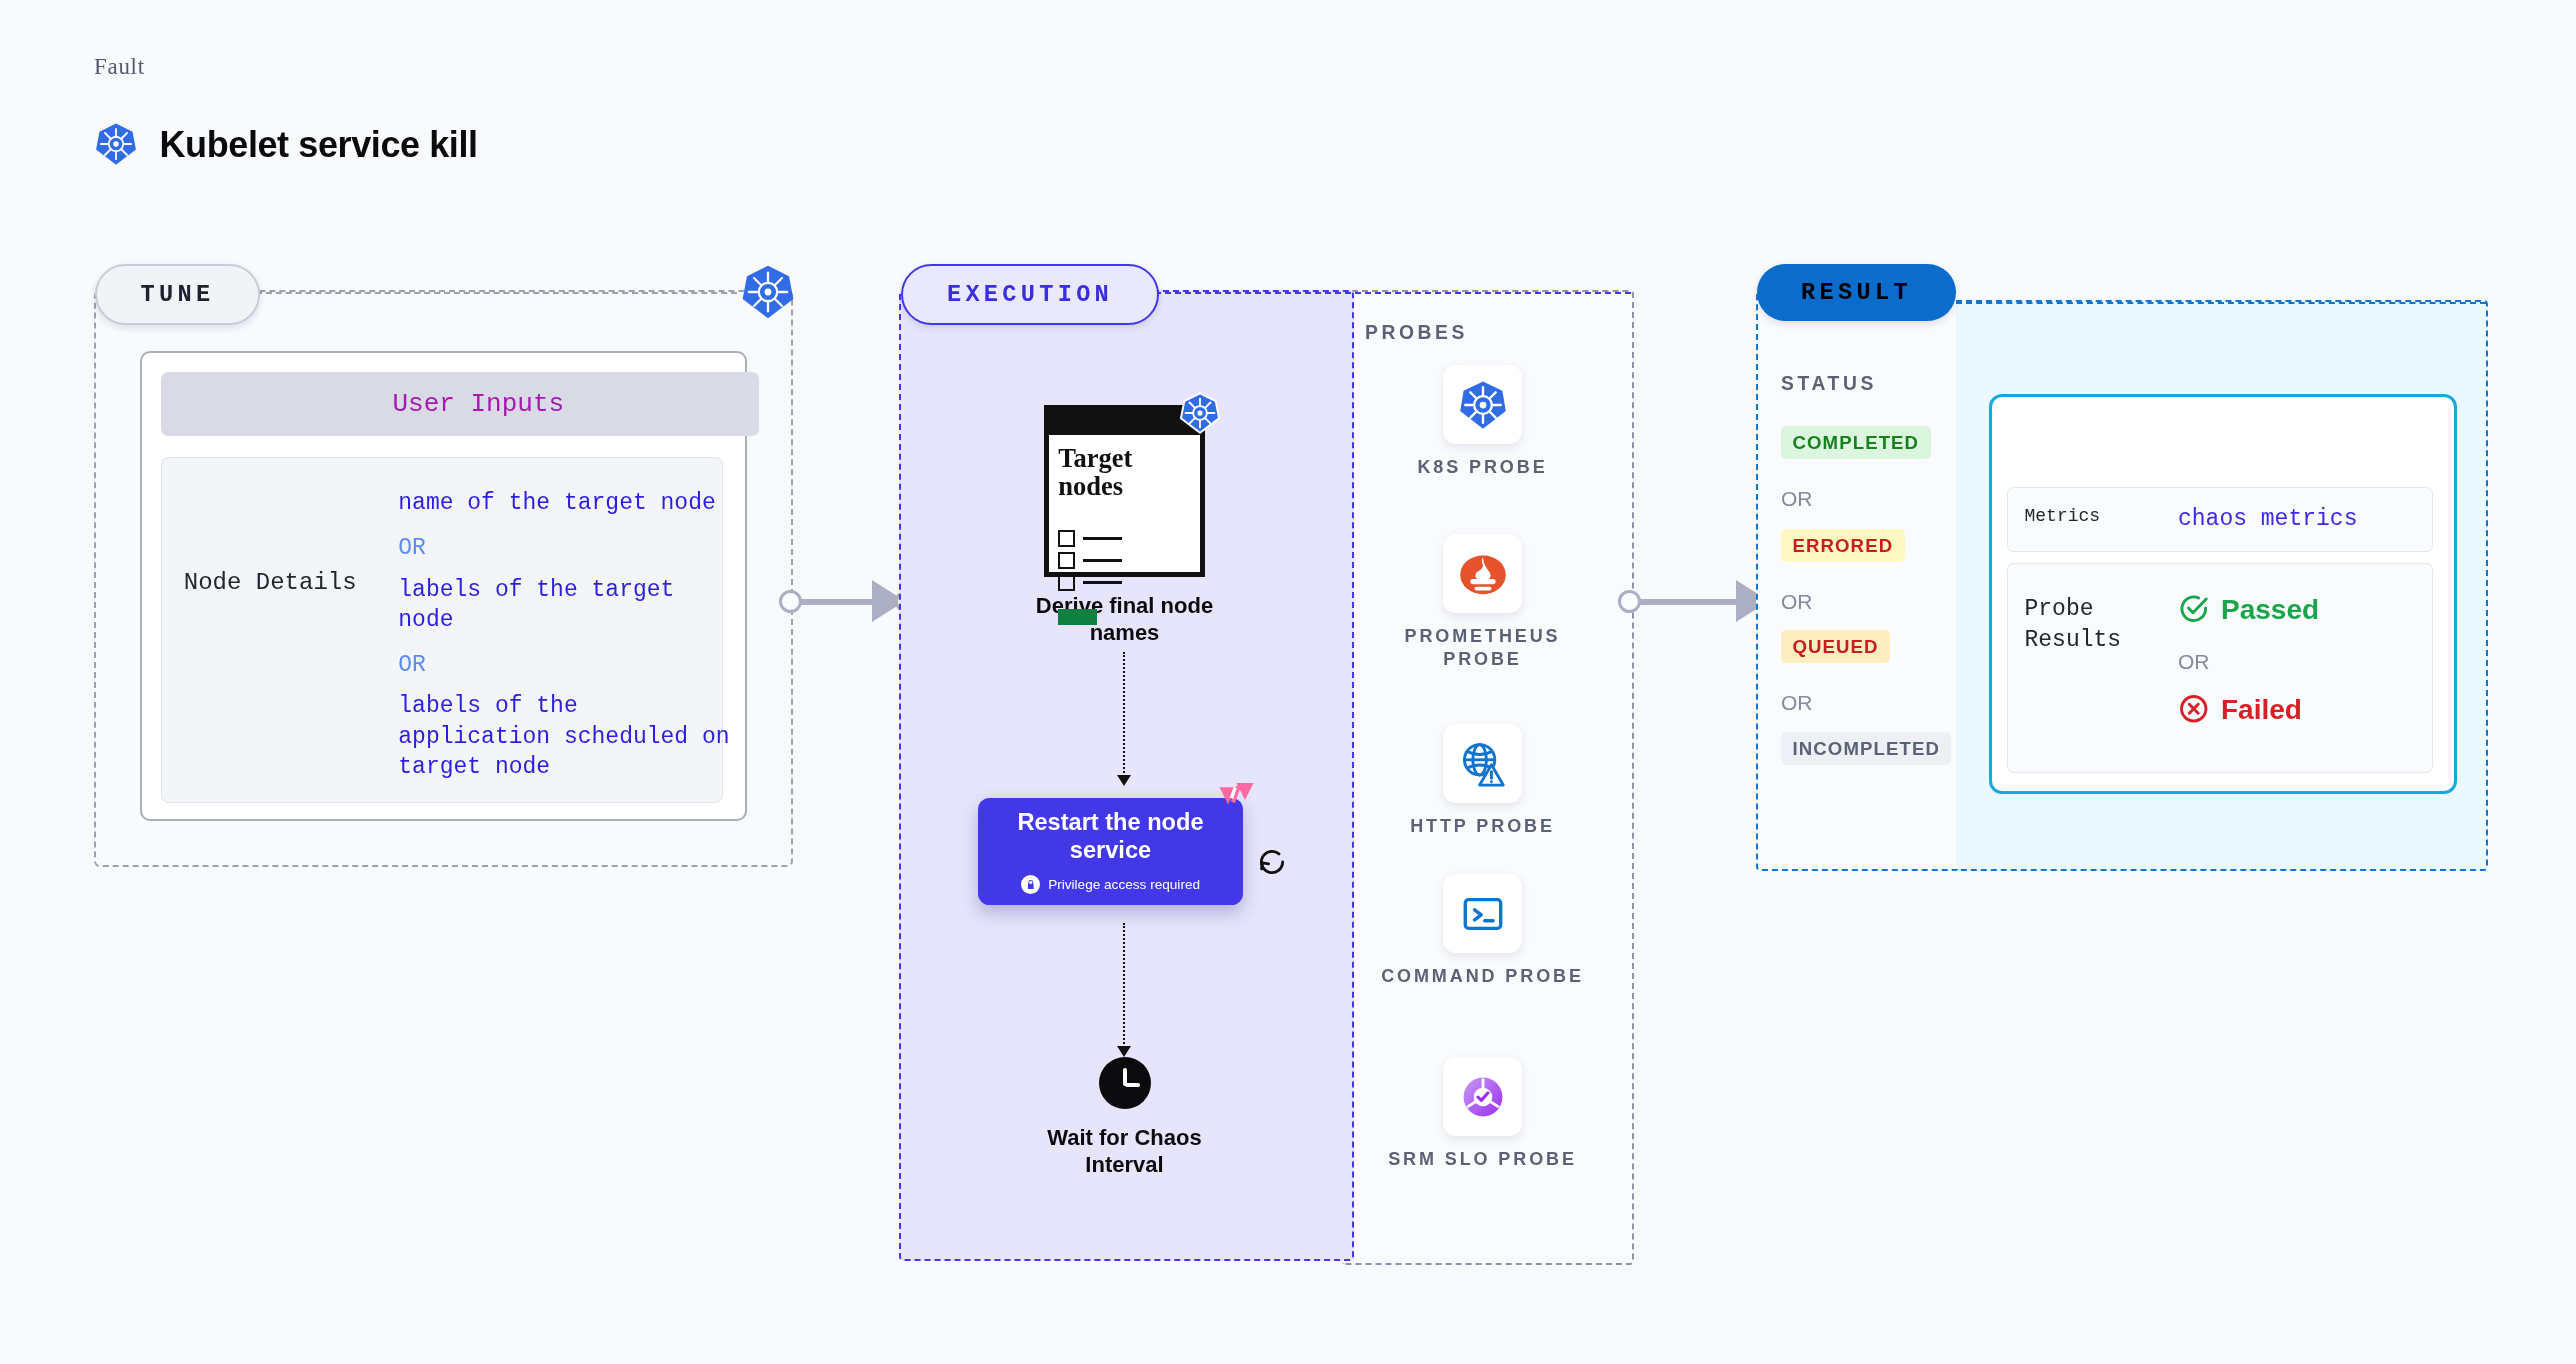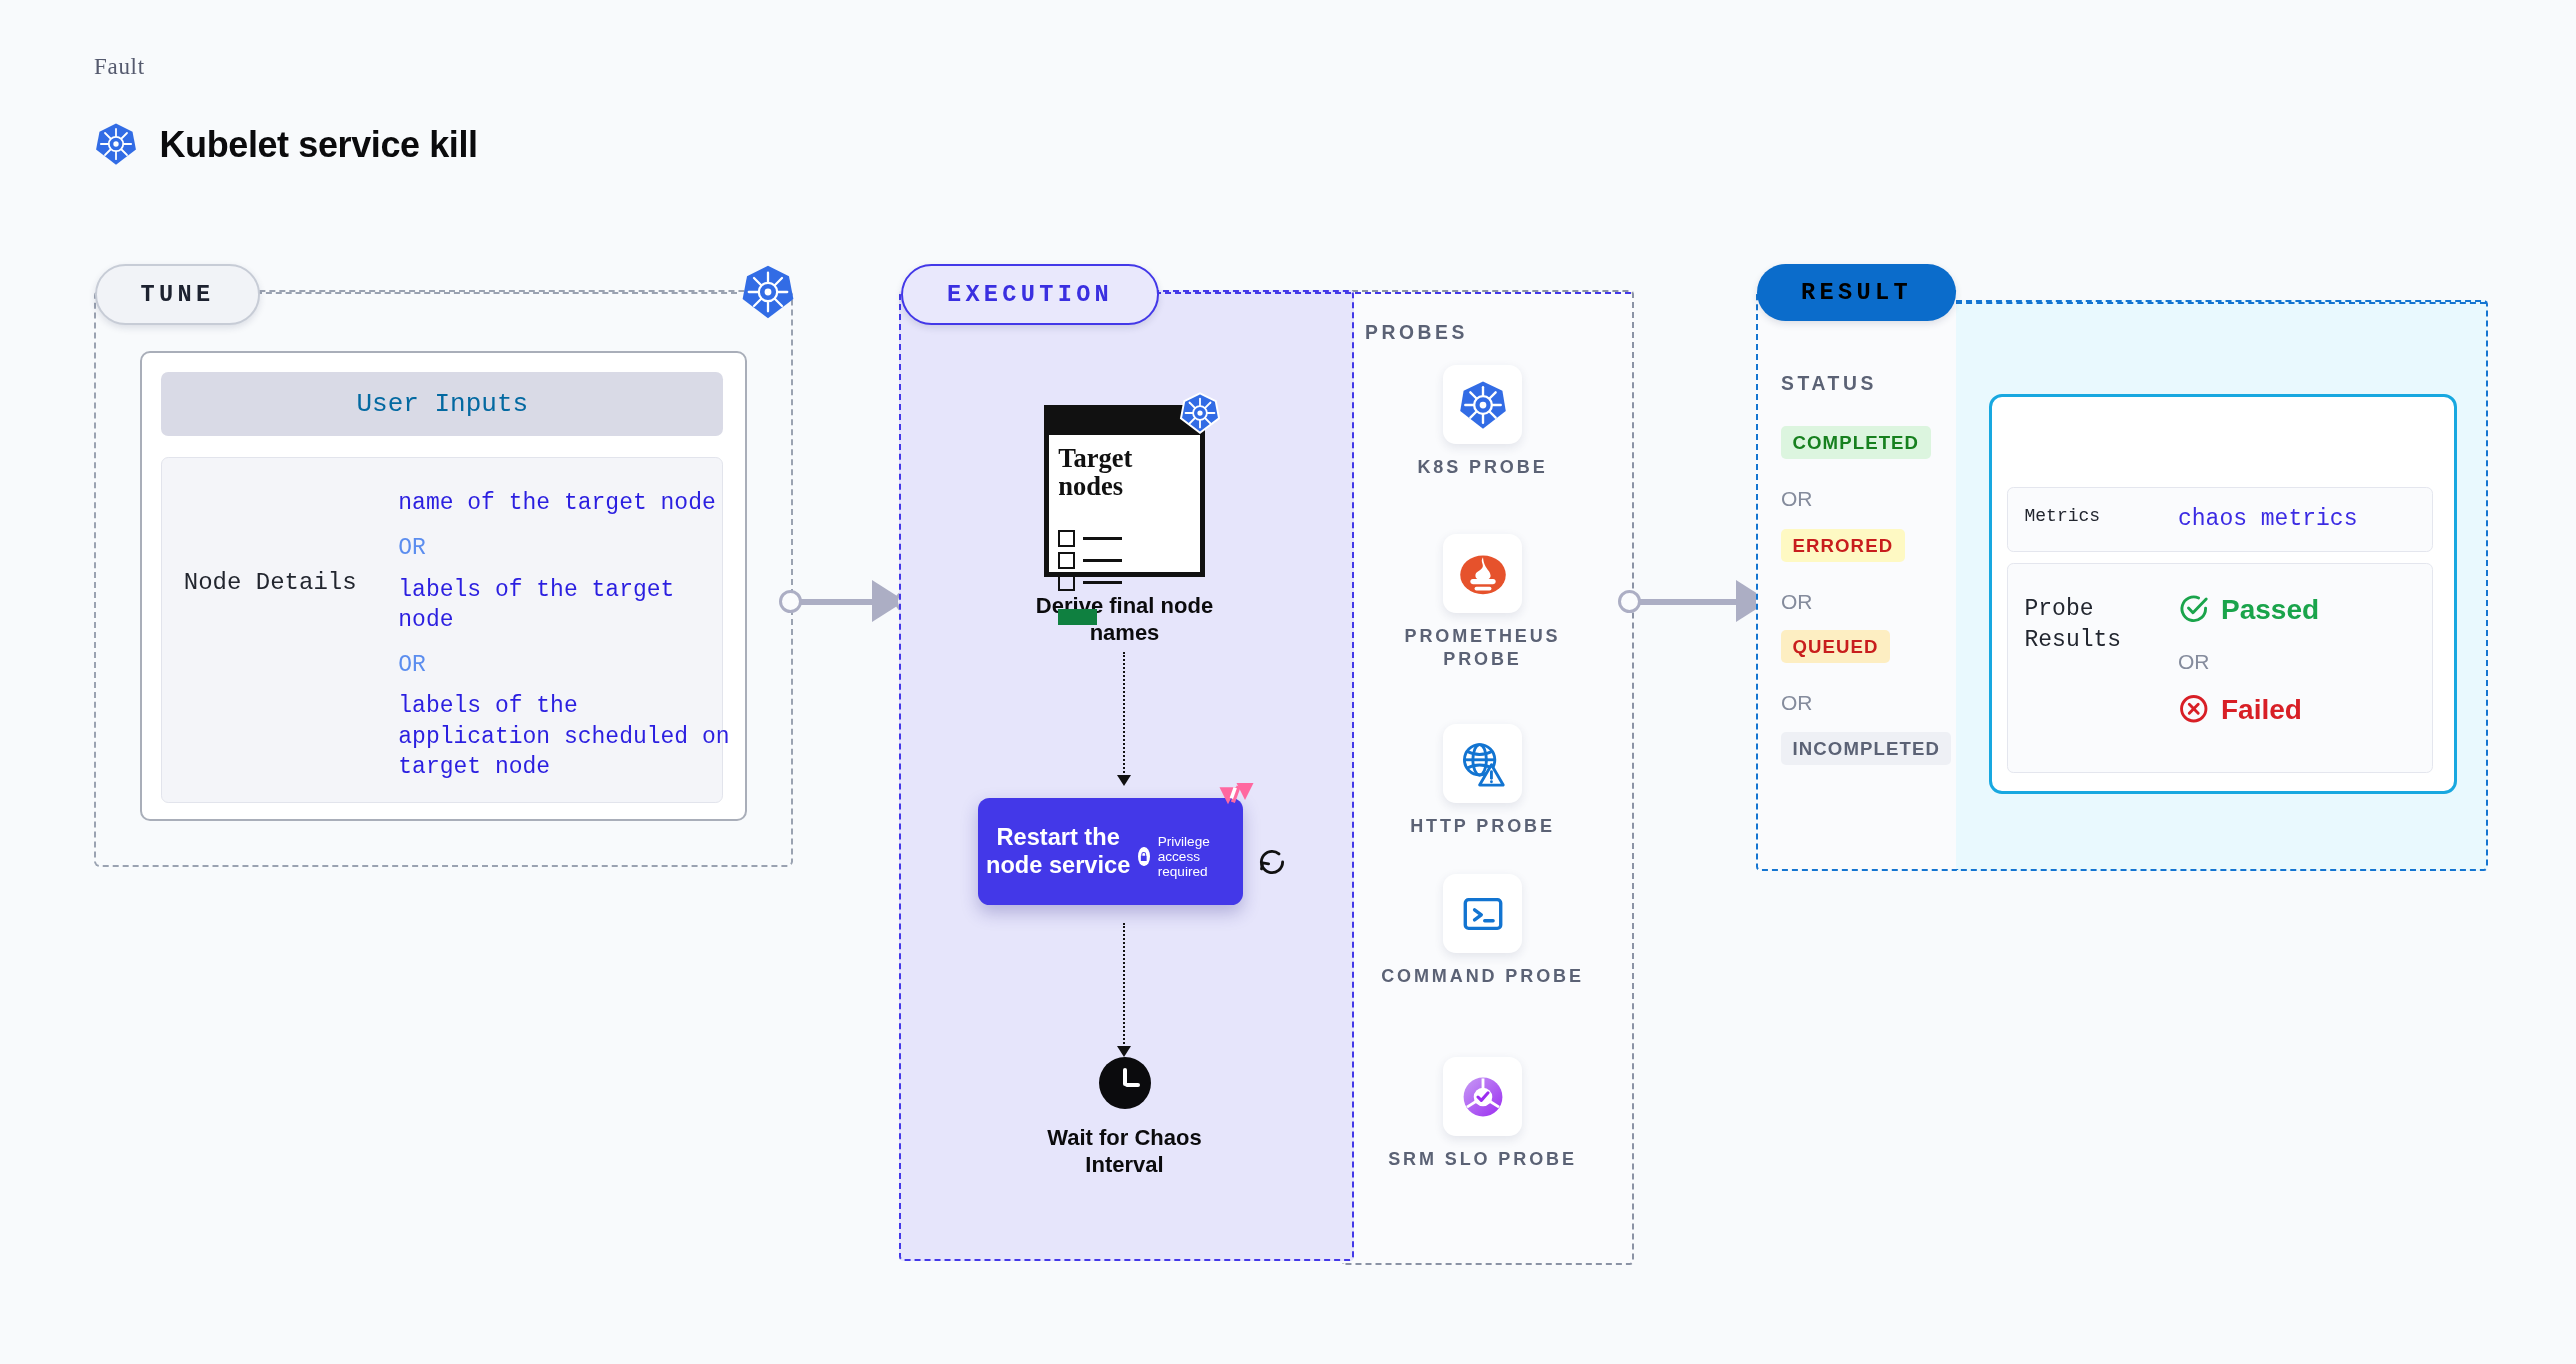--- a/index.html
+++ b/index.html
@@ -48,21 +48,21 @@
   }
   #tune-k8s{position:absolute;left:740px;top:264px;width:56px;height:56px;z-index:7;}
   #tune-card{
     position:absolute;left:46px;top:61px;width:603px;height:466px;
     background:#fff;border:2.1px solid #a9aeb9;border-radius:10px;
   }
   #user-inputs-header{
     position:absolute;left:19.3px;top:19.3px;width:562px;height:64px;
     background:#d9dae6;border-radius:7.2px;
     display:flex;align-items:center;justify-content:center;
-    font-family:"Liberation Mono", monospace;font-size:26px;color:#0369a1;
+    font-family:"Liberation Mono", monospace;font-size:26px;color:#a21caf;padding-left:36px;
   }
   #node-details-body{
     position:absolute;left:19.3px;top:104px;width:560px;height:344px;
     background:#f4f5f9;border:1.4px solid #e2e4ec;border-radius:7.2px;
   }
   #node-details-label{
     position:absolute;left:21.5px;top:111px;
     font-family:"Liberation Mono", monospace;font-size:24px;color:#22262f;
   }
   #node-details-values{
@@ -129,21 +129,21 @@
   .arrowhead-down{
     position:absolute;width:0;height:0;
     border-left:7.9px solid transparent;border-right:7.9px solid transparent;
     border-top:11.5px solid #111;
   }
 
   #restart-card{
     position:absolute;left:978px;top:798px;width:265px;height:107px;
     background:#4338e8;border-radius:11.5px;
     box-shadow:0 7.2px 17px rgba(45,40,140,.28);
-    display:flex;flex-direction:row;align-items:center;justify-content:center;
+    display:flex;flex-direction:column;align-items:center;justify-content:center;
   }
   #restart-title{
     color:#fff;font-size:23.6px;font-weight:bold;text-align:center;line-height:1.18;
   }
   #restart-priv{
     margin-top:10px;display:flex;align-items:center;gap:7.9px;
     color:#fff;font-size:13.6px;
   }
   .lock-badge{
     width:19.3px;height:19.3px;border-radius:50%;background:#fff;

